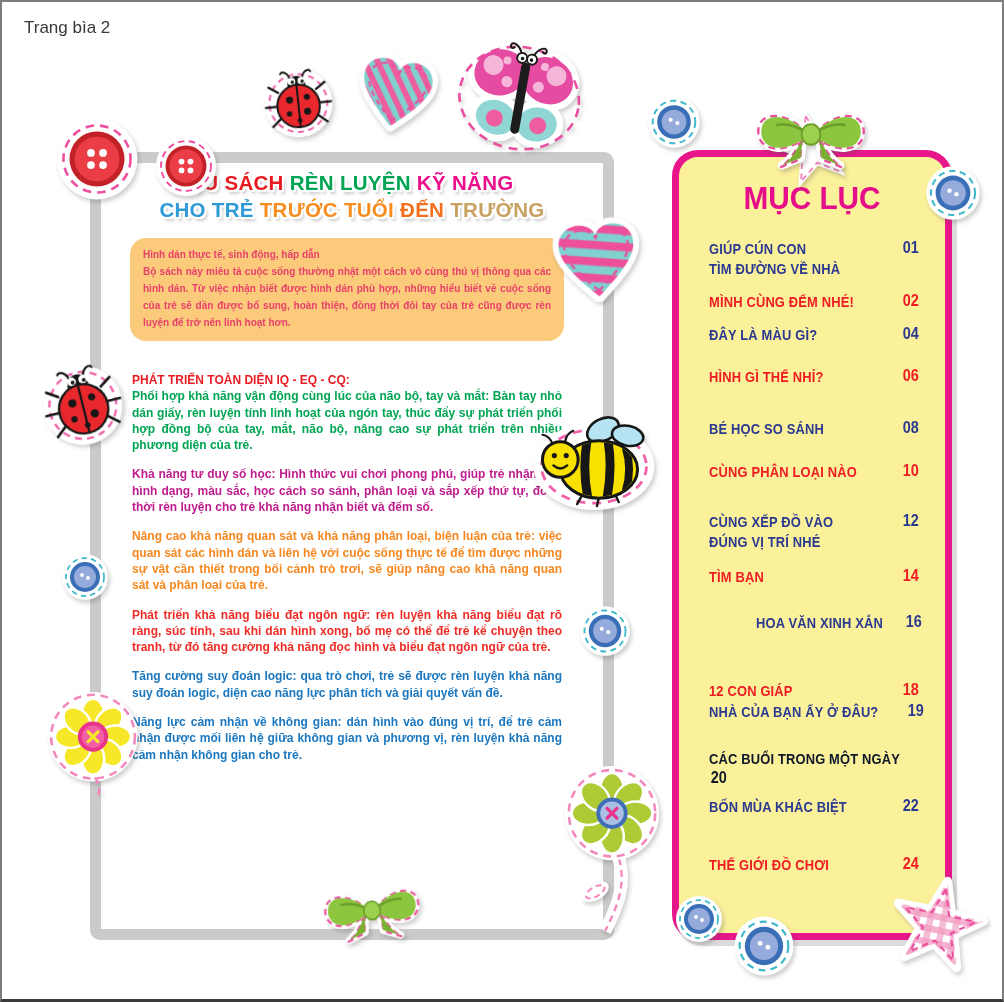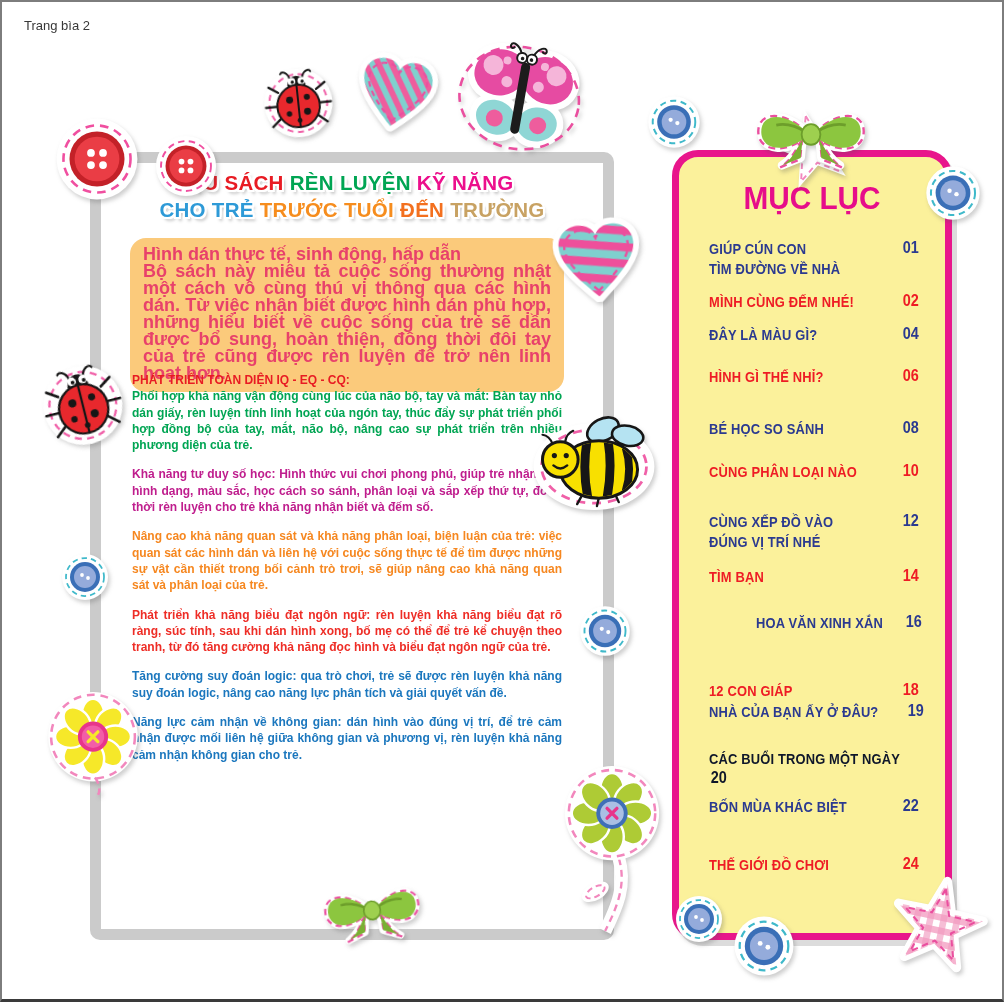--- a/index.html
+++ b/index.html
@@ -2,30 +2,30 @@
 <html><head>
 <meta charset="utf-8">
 <style>
   html,body{margin:0;padding:0;background:#e9e9e9;}
   *{box-sizing:border-box;}
   #canvas{
     position:relative;width:1004px;height:1002px;background:#fff;
     border:2px solid #7d7d7d;border-bottom:3px solid #3a3a3a;
     overflow:hidden;font-family:"Liberation Sans","DejaVu Sans",sans-serif;
   }
-  .page-label{position:absolute;left:22px;top:16px;font-size:13px;color:#383838;z-index:2;}
+  .page-label{position:absolute;left:22px;top:16px;font-size:17px;color:#383838;z-index:2;}
   .frame{position:absolute;left:88px;top:150px;width:524px;height:788px;
     border:11px solid #cbcbcb;border-radius:10px;z-index:1;}
   .title{position:absolute;left:95px;top:167px;width:510px;text-align:center;z-index:2;
     font-weight:bold;font-size:20.5px;line-height:27px;letter-spacing:.3px;
     text-shadow:-2px -2px 0 #fff,2px -2px 0 #fff,-2px 2px 0 #fff,2px 2px 0 #fff,0 -2px 0 #fff,0 2px 0 #fff,-2px 0 0 #fff,2px 0 0 #fff,3px 4px 3px rgba(90,90,90,.35);}
   .title .w{margin:0 3px;}
   .intro-box{position:absolute;left:128px;top:236px;width:434px;z-index:2;
     background:#fbca7b;border-radius:16px;padding:8px 13px 10px 13px;
-    color:#e8416b;font-weight:bold;font-size:18px;line-height:17px;text-align:justify;}
+    color:#e8416b;font-weight:bold;font-size:10px;line-height:17px;text-align:justify;}
   .sections{position:absolute;left:130px;top:370px;width:430px;z-index:2;
     font-weight:bold;font-size:12px;line-height:16.3px;text-align:justify;}
   .sections p{margin:0;}
   .sections p.spaced{margin-top:13px;}
   .toc{position:absolute;left:670px;top:148px;width:280px;height:790px;z-index:2;
     background:#fbf19b;border:7px solid #e8168b;border-radius:26px;
     box-shadow:5px 6px 0 #dcdcdc;}
   .toc-title{margin:0;position:absolute;left:0;right:0;top:24px;text-align:center;
     font-size:31px;font-weight:bold;color:#e60d8a;transform:scaleX(.96);letter-spacing:0;}
   .toc-item{position:absolute;left:30px;right:26px;display:flex;
@@ -54,21 +54,21 @@
     <div>Hình dán thực tế, sinh động, hấp dẫn</div>
     <div>Bộ sách này miêu tả cuộc sống thường nhật một cách vô cùng thú vị thông qua các hình dán. Từ việc nhận biết được hình dán phù hợp, những hiểu biết về cuộc sống của trẻ sẽ dần được bổ sung, hoàn thiện, đồng thời đôi tay của trẻ cũng được rèn luyện để trở nên linh hoạt hơn.</div>
   </div>
 
   <div class="sections" id="sections">
       <p style="color: rgb(232, 27, 35);">PHÁT TRIỂN TOÀN DIỆN IQ - EQ - CQ:</p>
       <p style="color: rgb(0, 165, 83);">Phối hợp khả năng vận động cùng lúc của não bộ, tay và mắt: Bàn tay nhỏ dán giấy, rèn luyện tính linh hoạt của ngón tay, thúc đẩy sự phát triển phối hợp đồng bộ của tay, mắt, não bộ, nâng cao sự phát triển trên nhiều phương diện của trẻ.</p>
       <p class="spaced" style="color: rgb(191, 29, 141);">Khả năng tư duy số học: Hình thức vui chơi phong phú, giúp trẻ nhận biết hình dạng, màu sắc, học cách so sánh, phân loại và sắp xếp thứ tự, đồng thời rèn luyện cho trẻ khả năng nhận biết và đếm số.</p>
       <p class="spaced" style="color: rgb(246, 135, 31);">Nâng cao khả năng quan sát và khả năng phân loại, biện luận của trẻ: việc quan sát các hình dán và liên hệ với cuộc sống thực tế để tìm được những sự vật cần thiết trong bối cảnh trò trơi, sẽ giúp nâng cao khả năng quan sát và phân loại của trẻ.</p>
       <p class="spaced" style="color: rgb(238, 45, 38);">Phát triển khả năng biểu đạt ngôn ngữ: rèn luyện khả năng biểu đạt rõ ràng, súc tính, sau khi dán hình xong, bố mẹ có thể để trẻ kể chuyện theo tranh, từ đó tăng cường khả năng đọc hình và biểu đạt ngôn ngữ của trẻ.</p>
-      <p class="spaced" style="color: rgb(27, 119, 190);">Tăng cường suy đoán logic: qua trò chơi, trẻ sẽ được rèn luyện khả năng suy đoán logic, nâng cao năng lực phân tích và giải quyết vấn đề.</p>
+      <p class="spaced" style="color: rgb(27, 119, 190);">Tăng cường suy đoán logic: qua trò chơi, trẻ sẽ được rèn luyện khả năng suy đoán logic, diện cao năng lực phân tích và giải quyết vấn đề.</p>
       <p class="spaced" style="color: rgb(27, 119, 190);">Năng lực cảm nhận về không gian: dán hình vào đúng vị trí, để trẻ cảm nhận được mối liên hệ giữa không gian và phương vị, rèn luyện khả năng cảm nhận không gian cho trẻ.</p>
     </div>
 
   <aside class="toc">
     <h2 class="toc-title">MỤC LỤC</h2>
     <div id="toc-items">
         <div class="toc-item" style="top: 82px; color: rgb(43, 58, 144);">
           <div class="toc-label">GIÚP CÚN CON
 TÌM ĐƯỜNG VỀ NHÀ</div>
           <div class="toc-page">01</div>

